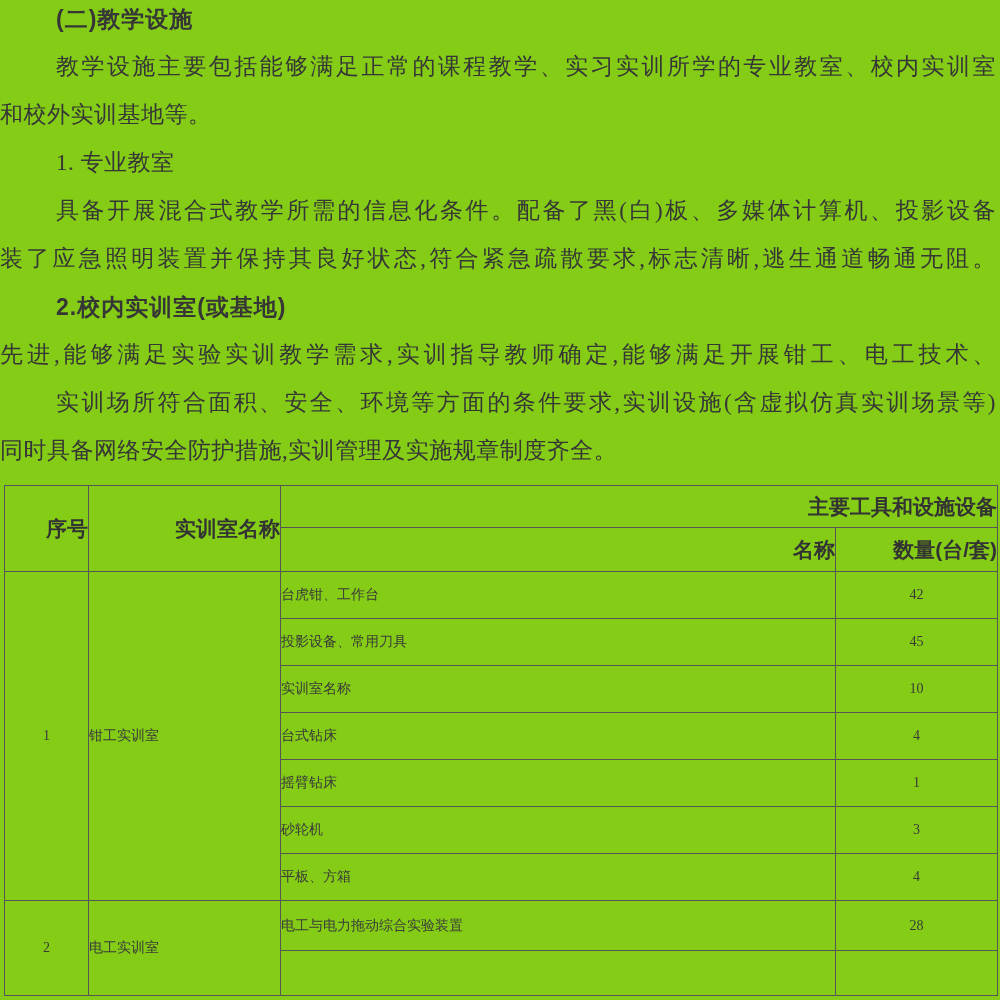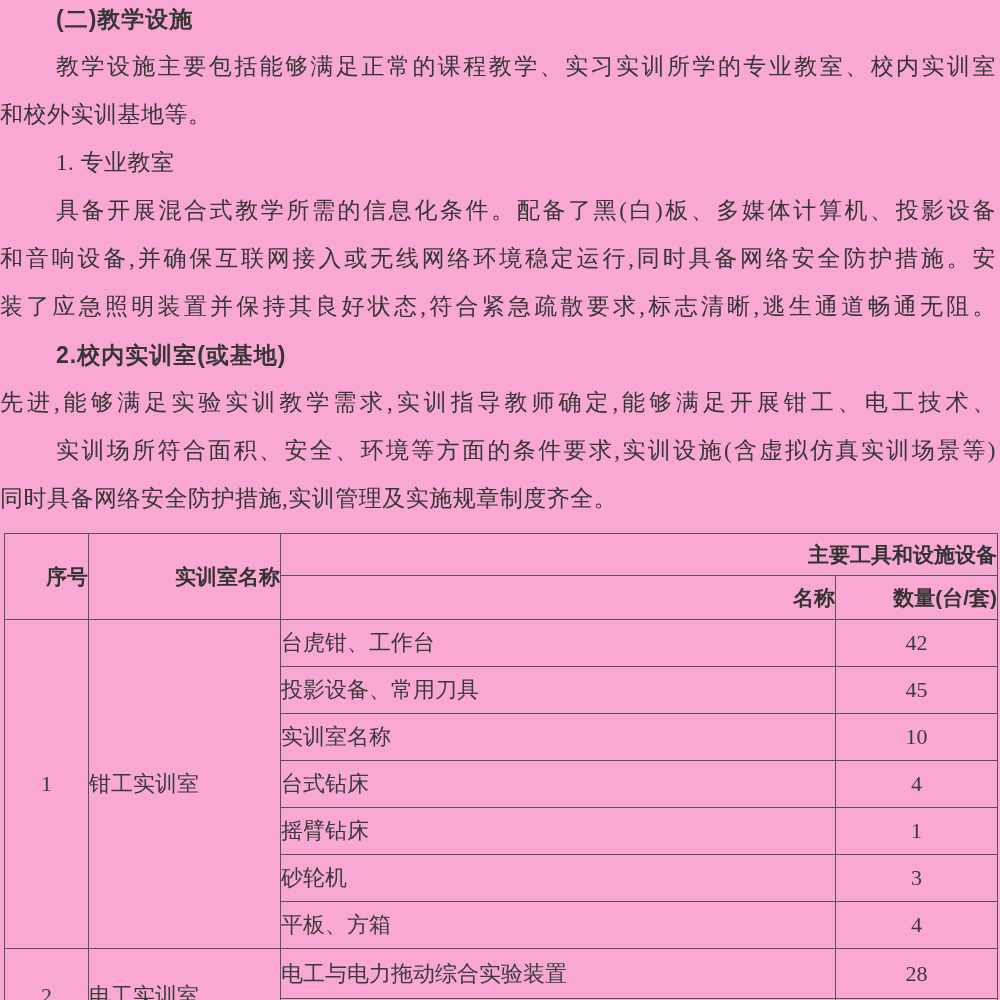--- a/index.html
+++ b/index.html
@@ -7,21 +7,21 @@
     width: 1000px; height: 1000px;
     background: #ffffff;
     overflow: hidden;
     font-family: "Liberation Serif", "DejaVu Serif", serif;
     color: #363636;
   }
   .doc {
     position: relative;
     width: 1000px; height: 1000px;
     overflow: hidden;
-    background: #f9a8d4;
+    background: #84cc16;
   }
   .textflow { margin-top: -5px; }
   .line {
     height: 48px; line-height: 48px;
     font-size: 23px;
     white-space: nowrap;
     letter-spacing: 0.5px;
   }
   .indent { padding-left: 56px; }
   .fill { text-align: justify; text-align-last: justify; padding-right: 4px; }
@@ -44,21 +44,21 @@
   }
   table.facilities th {
     font-family: "Liberation Sans", "DejaVu Sans", sans-serif;
     font-weight: bold;
     font-size: 21px;
     text-align: right;
     vertical-align: middle;
     color: #333333;
   }
   table.facilities td {
-    font-size: 22px;
+    font-size: 14px;
     vertical-align: middle;
     color: #3a3a3a;
     margin-left: 36px;
   }
   tr.hdr1 { height: 42px; }
   tr.hdr2 { height: 44px; }
   tr.datarow { height: 47px; }
   tr.datarow-lg { height: 50px; }
   tr.datarow-cut { height: 45px; }
   td.no-cell { text-align: center; }
@@ -73,21 +73,20 @@
   <div class="textflow">
 
     <div class="line indent h-bold">(二)教学设施</div>
 
     <div class="line indent fill">教学设施主要包括能够满足正常的课程教学、实习实训所学的专业教室、校内实训室</div>
     <div class="line">和校外实训基地等。</div>
 
     <div class="line indent">1. 专业教室</div>
 
     <div class="line indent fill">具备开展混合式教学所需的信息化条件。配备了黑(白)板、多媒体计算机、投影设备</div>
-    <div class="line fill">和音响设备,并确保互联网接入或无线网络环境稳定运行,同时具备网络安全防护措施。安</div>
     <div class="line fill">装了应急照明装置并保持其良好状态,符合紧急疏散要求,标志清晰,逃生通道畅通无阻。</div>
 
     <div class="line indent h-bold">2.校内实训室(或基地)</div>
 
     <div class="line fill">先进,能够满足实验实训教学需求,实训指导教师确定,能够满足开展钳工、电工技术、</div>
     <div class="line indent fill">实训场所符合面积、安全、环境等方面的条件要求,实训设施(含虚拟仿真实训场景等)</div>
     <div class="line">同时具备网络安全防护措施,实训管理及实施规章制度齐全。</div>
 
   </div>
 

